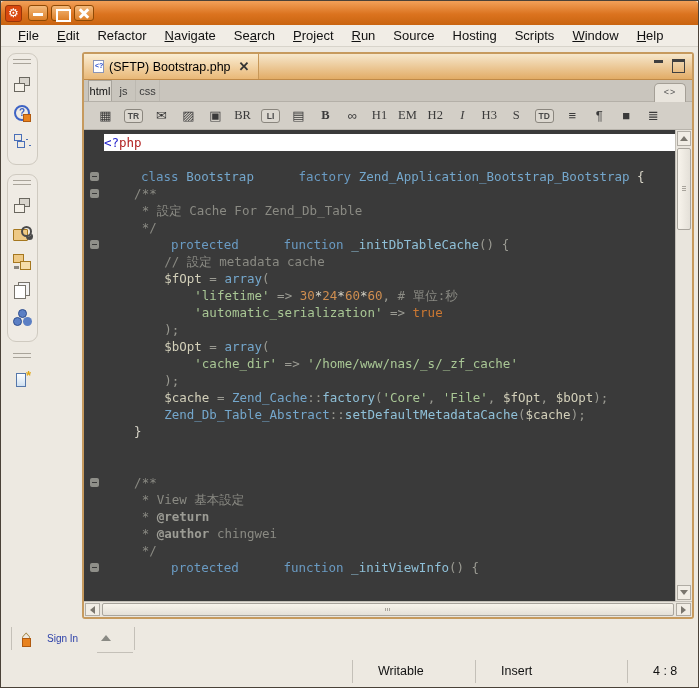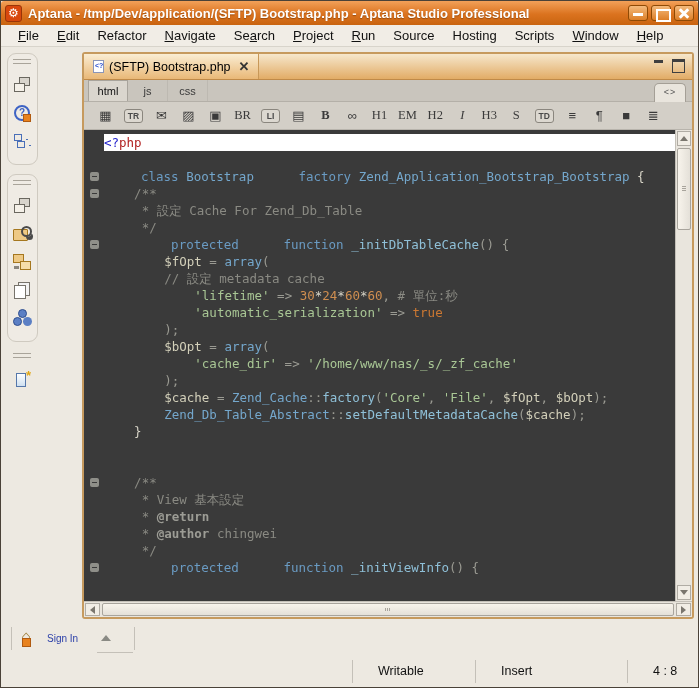--- a/index.html
+++ b/index.html
@@ -90,21 +90,21 @@
   .tab-file-icon::before { content:"<?"; position:absolute; left:1px; top:1px; font-size:7px; color:#2B4FD0; font-weight:bold; }
   .tabclose { font-size:13px; font-weight:bold; color:#333; margin-left:3px; line-height:12px; }
   .tabbar-btns { margin-left:auto; display:flex; gap:8px; padding:5px 9px 0 0; }
   .embtn { width:11px; height:10px; position:relative; }
   .embtn.min::after { content:""; position:absolute; left:1px; top:1px; width:9px; height:3px; background:#3F3F3F; }
   .embtn.max::after { content:""; position:absolute; left:0; top:0; width:11px; height:10px;
                       border:1px solid #3F3F3F; border-top:3px solid #3F3F3F; }
 
   .subtabs { height:22px; flex:none; background:#C9C5BD; border-bottom:1px solid #B4B0A8;
              display:flex; align-items:stretch; padding-left:4px; position:relative; }
-  .subtab { width:40px; display:flex; align-items:center; justify-content:center;
+  .subtab { width:24px; display:flex; align-items:center; justify-content:center;
             font-size:11px; color:#3A3A3A; border-right:1px solid #BDB9B1; }
   .subtab.active { background:#DAD6CE; border:1px solid #A8A49C; border-bottom:none; color:#111; }
   .srcbtn { position:absolute; right:6px; top:3px; width:32px; height:19px; border:1px solid #A49F96;
             border-bottom:none; border-radius:5px 5px 0 0; background:#E9E5DD;
             font-size:9px; text-align:center; line-height:17px; color:#555; letter-spacing:1px; }
 
   .fmtbar { height:28px; flex:none; background:#D3CFC7; border-bottom:1px solid #B8B4AC;
             display:flex; align-items:center; padding-left:13px; gap:10px; }
   .ticon { min-width:17px; height:17px; display:flex; align-items:center; justify-content:center;
            font-size:13px; color:#3A3A3A; }
@@ -170,21 +170,20 @@
   .sb-cell { border-left:1px solid #C4C0B8; height:23px; display:flex; align-items:center; padding-left:25px; }
   .sb-cell.w1 { width:123px; } .sb-cell.w2 { width:152px; } .sb-cell.w3 { width:71px; }
 </style>
 </head>
 <body>
 
 <div class="window">
 
   <div class="titlebar">
     <span class="app-icon">⚙</span>
-    <span class="title">Aptana - /tmp/Dev/application/(SFTP) Bootstrap.php - Aptana Studio Professional</span>
     <span class="winbtns">
       <span class="winbtn min"></span>
       <span class="winbtn max"></span>
       <span class="winbtn close"></span>
     </span>
   </div>
 
   <div class="menubar" id="menubar">
       <span class="menu-item"><u>F</u>ile</span>
       <span class="menu-item"><u>E</u>dit</span>
@@ -300,25 +299,25 @@
                 <span class="ct"><span class="c-cm">     */</span></span>
               </div>
               <div class="cline">
                 <span class="gut">
                   <span class="fold"></span>
                 </span>
                 <span class="ct"><span class="c-pl">    </span><span class="c-kw">protected</span><span class="c-pl"> </span><span class="c-kw">function</span><span class="c-pl"> </span><span class="c-fn">_initDbTableCache</span><span class="c-pu">() {</span></span>
               </div>
               <div class="cline">
                 <span class="gut"></span>
+                <span class="ct"><span class="c-cm">        // 設定 metadata cache</span></span>
+              </div>
+              <div class="cline">
+                <span class="gut"></span>
                 <span class="ct"><span class="c-va">        $fOpt</span><span class="c-pu"> = </span><span class="c-ty">array</span><span class="c-pu">(</span></span>
-              </div>
-              <div class="cline">
-                <span class="gut"></span>
-                <span class="ct"><span class="c-cm">        // 設定 metadata cache</span></span>
               </div>
               <div class="cline">
                 <span class="gut"></span>
                 <span class="ct"><span class="c-st">            'lifetime'</span><span class="c-pu"> =&gt; </span><span class="c-nu">30</span><span class="c-pl">*</span><span class="c-nu">24</span><span class="c-pl">*</span><span class="c-nu">60</span><span class="c-pl">*</span><span class="c-nu">60</span><span class="c-pu">, </span><span class="c-cm"># 單位:秒</span></span>
               </div>
               <div class="cline">
                 <span class="gut"></span>
                 <span class="ct"><span class="c-st">            'automatic_serialization'</span><span class="c-pu"> =&gt; </span><span class="c-bo">true</span></span>
               </div>
               <div class="cline">

